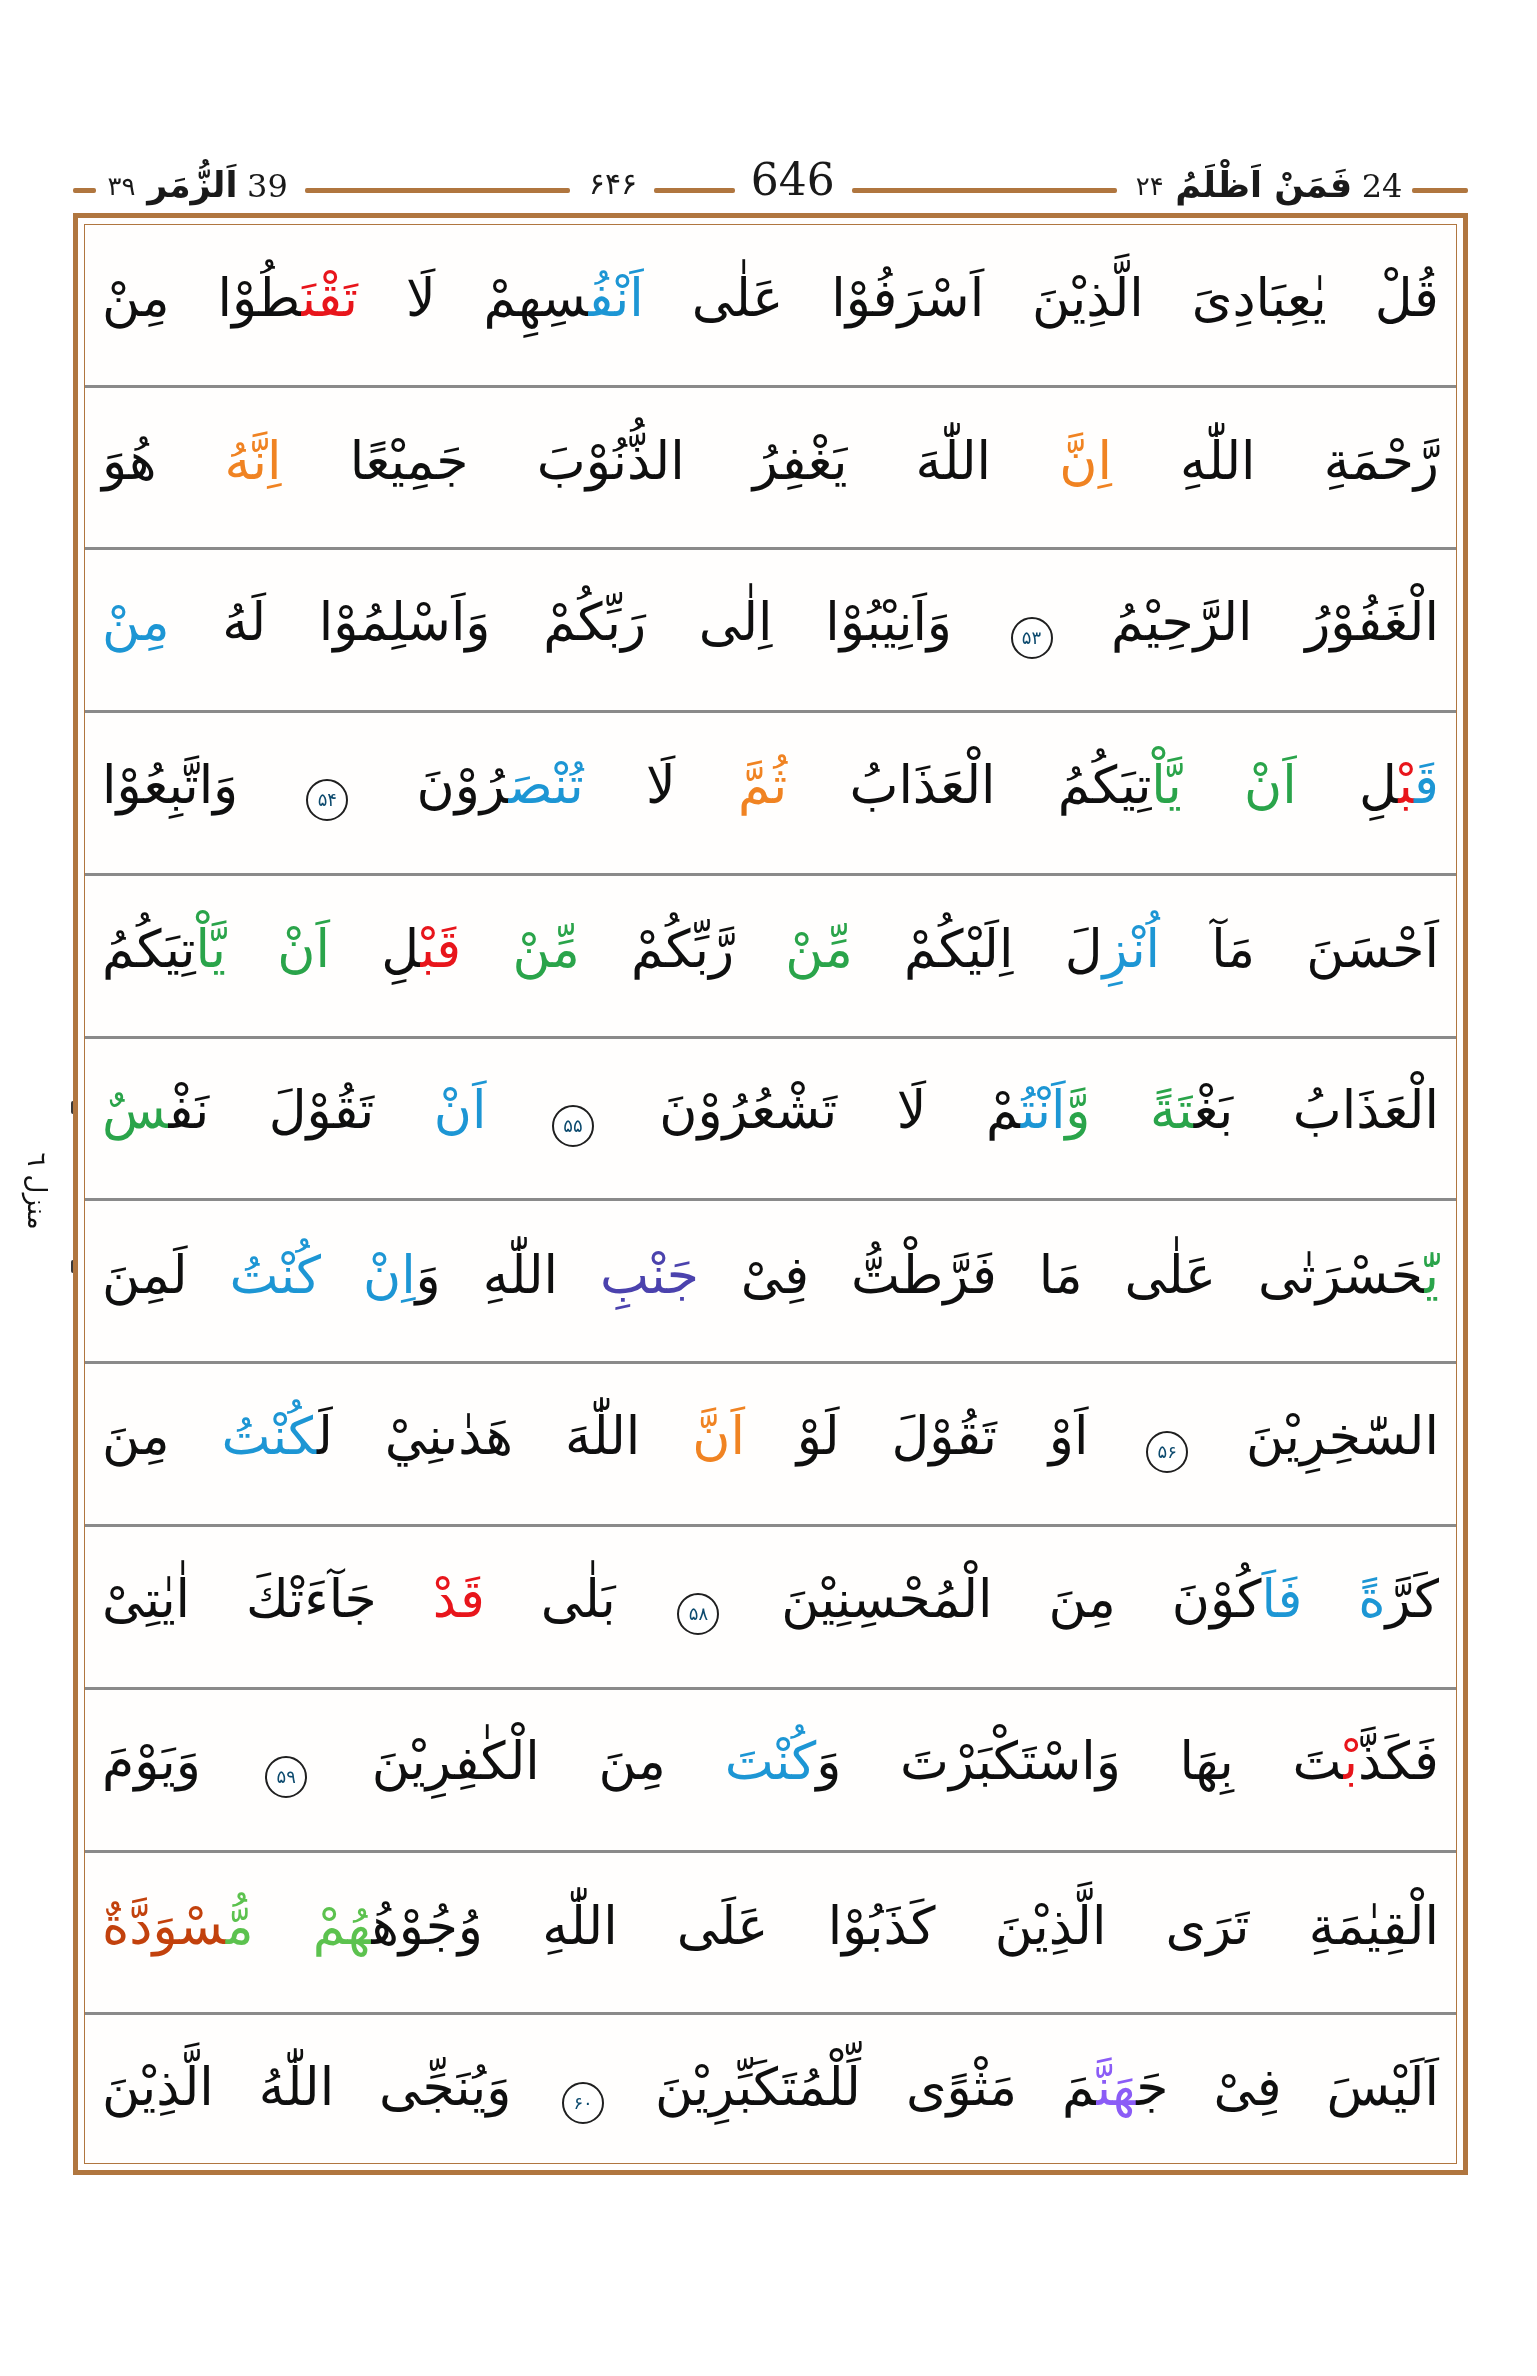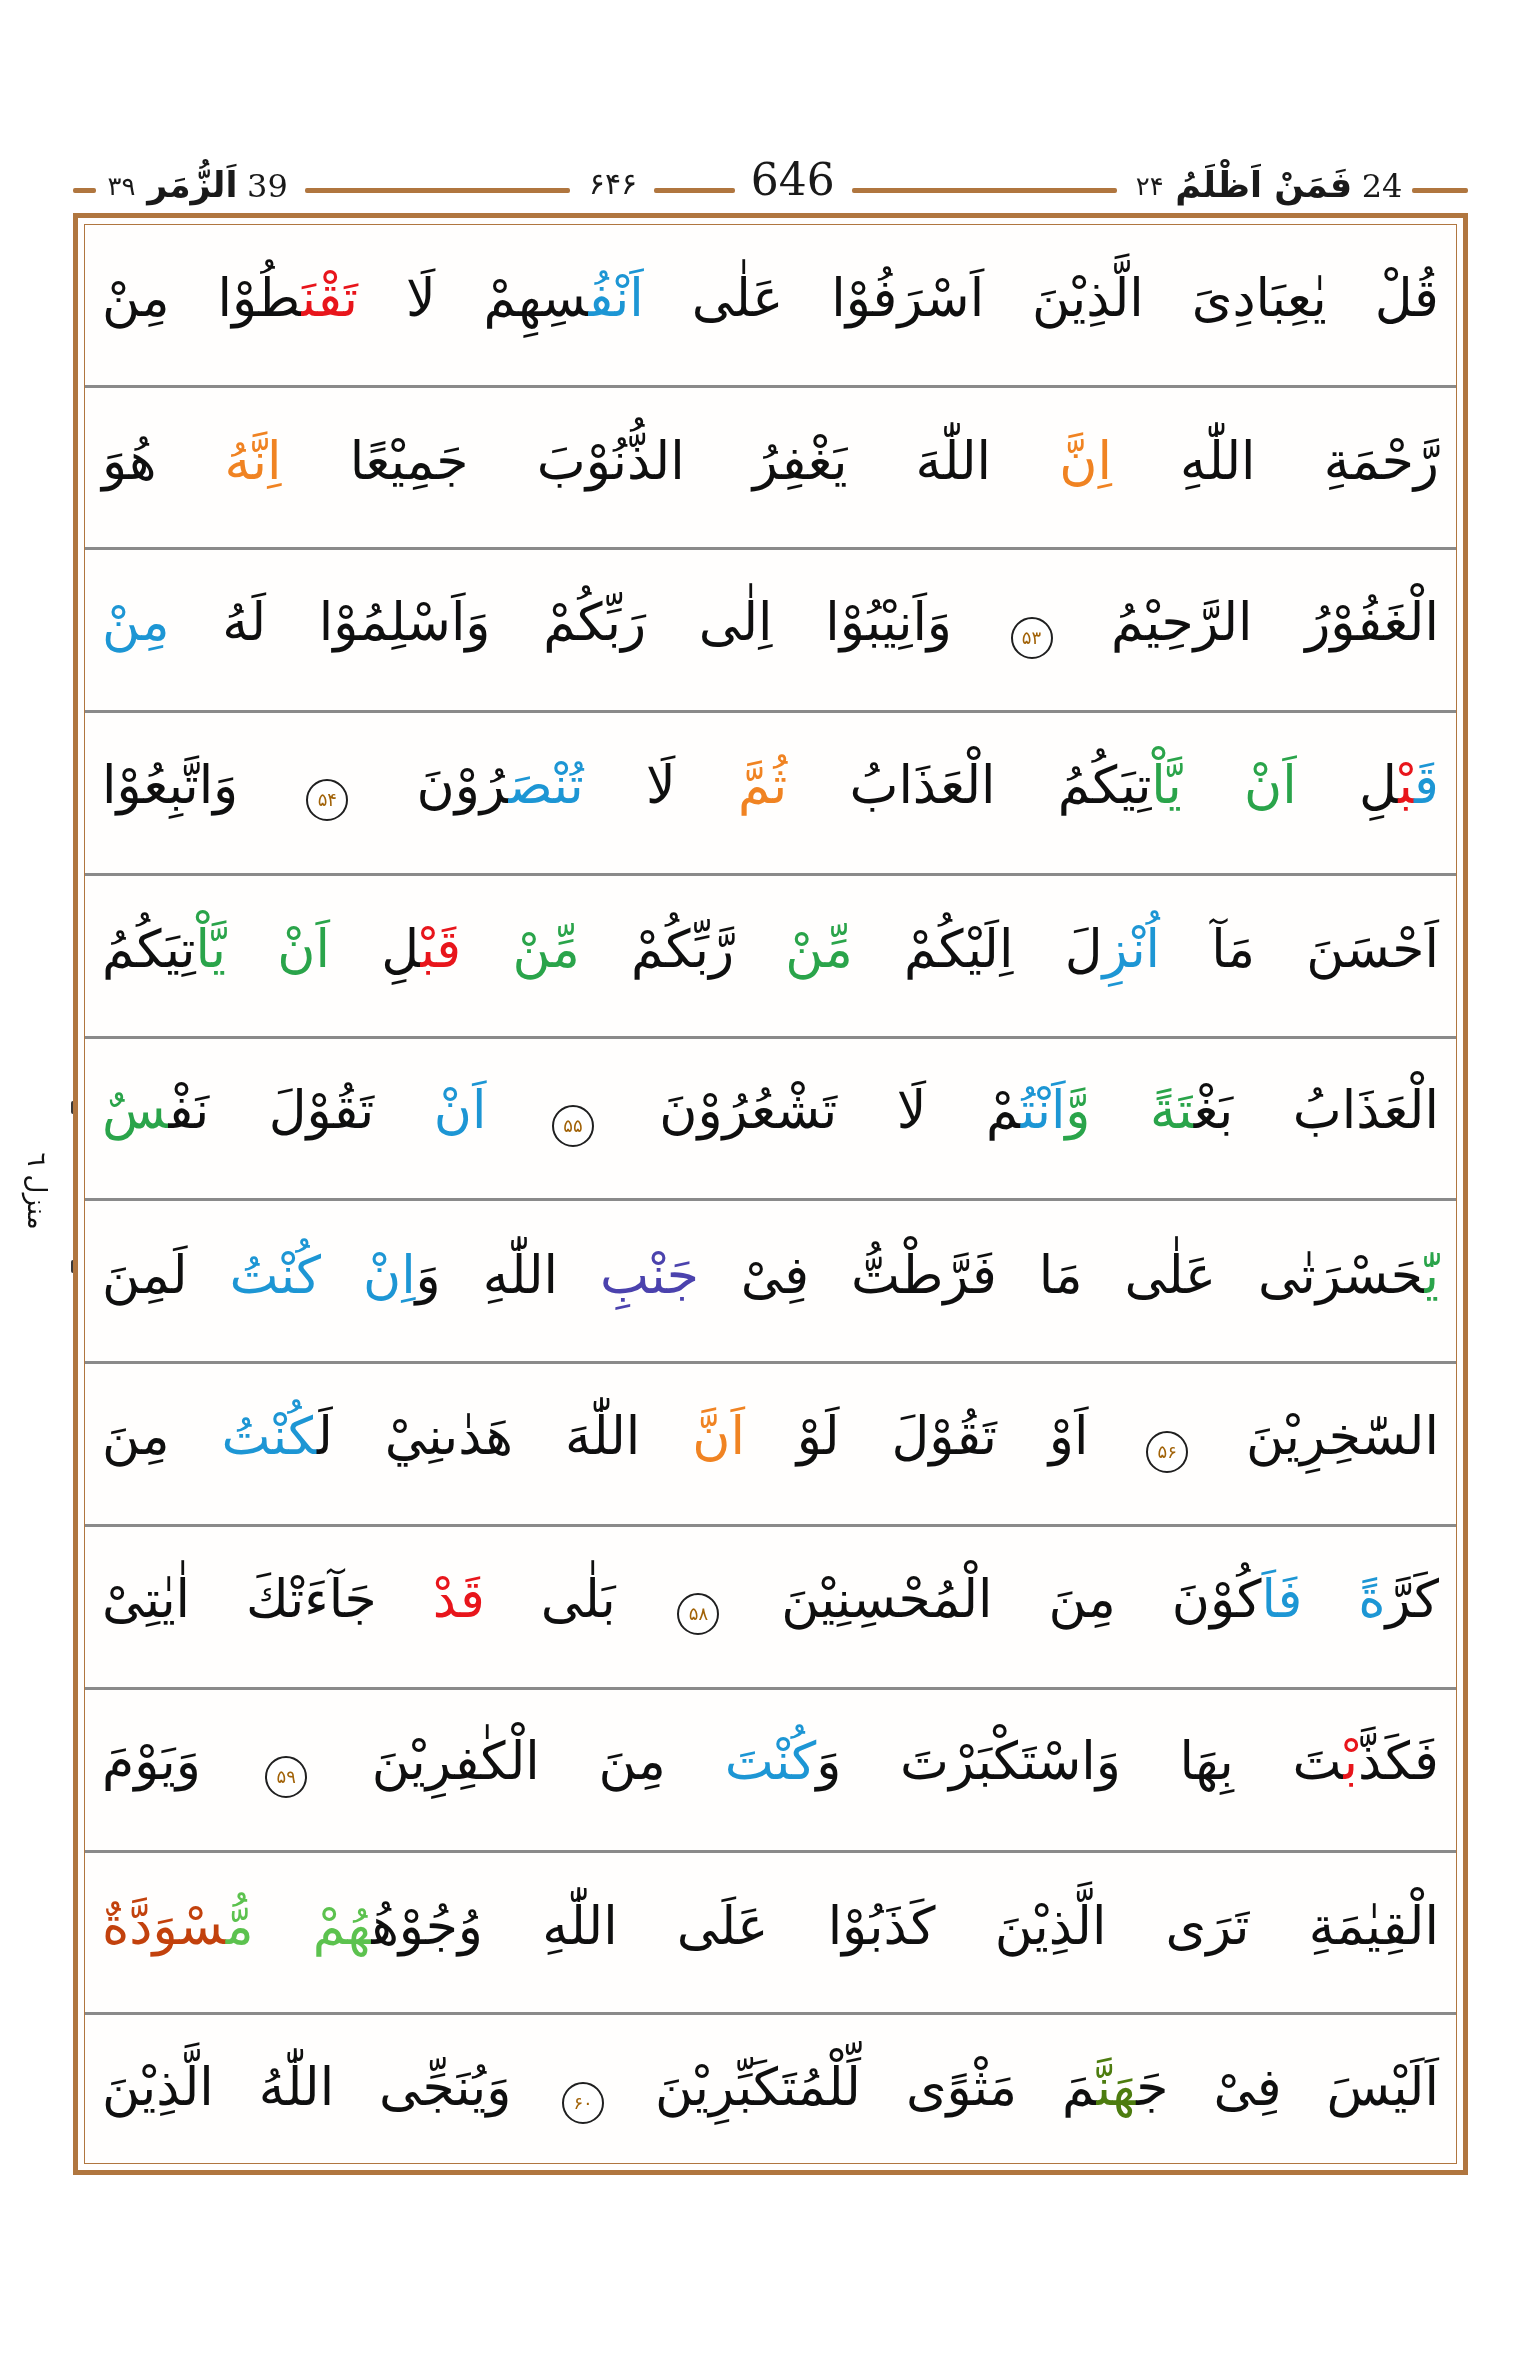--- a/index.html
+++ b/index.html
@@ -35,21 +35,21 @@
   .line{flex:1;display:flex;align-items:center;padding:0 17.3px;}
   .line + .line{border-top:3.8px solid var(--sep,#8a8a8a);margin-top:12px;}
   .line-text{
     width:100%;direction:rtl;text-align:justify;text-align-last:justify;
     font-size:52px;line-height:1.25;color:#0f0f0f;white-space:nowrap;
   }
   .seg{white-space:pre;}
   .verse-marker{
     display:inline-flex;align-items:center;justify-content:center;
     width:42px;height:42px;box-sizing:border-box;border:2.9px solid #1f1f1f;
-    border-radius:50%;font-size:18px;line-height:1;color:#a16207;
+    border-radius:50%;font-size:18px;line-height:1;color:#0c4a6e;
     vertical-align:-3.8px;margin:0 5.8px;background:#fff;
   }
   
   .side-label-wrap{
     position:absolute;left:0px;top:1095px;width:73px;height:192px;
     display:flex;align-items:center;justify-content:center;
   }
   .side-label{transform:rotate(90deg);white-space:nowrap;font-size:26px;color:#111;}
   .manzil-tick{position:absolute;left:71px;width:9.6px;height:12.5px;background:#3a3a3a;border-radius:1.9px;}
   .manzil-tick.t1{top:1101px;}
@@ -112,20 +112,20 @@
           <div class="line">
             <div class="line-text" dir="rtl"><span class="seg" style="color: rgb(15, 15, 15);">كَرَّ</span><span class="seg" style="color: rgb(29, 150, 212);">ةً فَاَ</span><span class="seg" style="color: rgb(15, 15, 15);">كُوْنَ مِنَ الْمُحْسِنِيْنَ </span><span class="verse-marker">۵۸</span><span class="seg" style="color: rgb(15, 15, 15);"> بَلٰى </span><span class="seg" style="color: rgb(232, 21, 27);">قَدْ</span><span class="seg" style="color: rgb(15, 15, 15);"> جَآءَتْكَ اٰيٰتِىْ</span></div>
           </div>
           <div class="line">
             <div class="line-text" dir="rtl"><span class="seg" style="color: rgb(15, 15, 15);">فَكَذَّ</span><span class="seg" style="color: rgb(232, 21, 27);">بْ</span><span class="seg" style="color: rgb(15, 15, 15);">تَ بِهَا وَاسْتَكْبَرْتَ وَ</span><span class="seg" style="color: rgb(29, 150, 212);">كُنْتَ</span><span class="seg" style="color: rgb(15, 15, 15);"> مِنَ الْكٰفِرِيْنَ </span><span class="verse-marker">۵۹</span><span class="seg" style="color: rgb(15, 15, 15);"> وَيَوْمَ</span></div>
           </div>
           <div class="line">
             <div class="line-text" dir="rtl"><span class="seg" style="color: rgb(15, 15, 15);">الْقِيٰمَةِ تَرَى الَّذِيْنَ كَذَبُوْا عَلَى اللّٰهِ وُجُوْهُ</span><span class="seg" style="color: rgb(92, 194, 78);">هُمْ مُّ</span><span class="seg" style="color: #c2410c;">سْوَدَّةٌ</span></div>
           </div>
           <div class="line">
-            <div class="line-text" dir="rtl"><span class="seg" style="color: rgb(15, 15, 15);">اَلَيْسَ فِىْ جَ</span><span class="seg" style="color: #4d7c0f;">هَنَّ</span><span class="seg" style="color: rgb(15, 15, 15);">مَ مَثْوًى لِّلْمُتَكَبِّرِيْنَ </span><span class="verse-marker">۶۰</span><span class="seg" style="color: rgb(15, 15, 15);"> وَيُنَجِّى اللّٰهُ الَّذِيْنَ</span></div>
+            <div class="line-text" dir="rtl"><span class="seg" style="color: rgb(15, 15, 15);">اَلَيْسَ فِىْ جَ</span><span class="seg" style="color: #8b5cf6;">هَنَّ</span><span class="seg" style="color: rgb(15, 15, 15);">مَ مَثْوًى لِّلْمُتَكَبِّرِيْنَ </span><span class="verse-marker">۶۰</span><span class="seg" style="color: rgb(15, 15, 15);"> وَيُنَجِّى اللّٰهُ الَّذِيْنَ</span></div>
           </div>
         </div>
     </div>
   </div>
 
 </div>
 
 
 </body></html>

